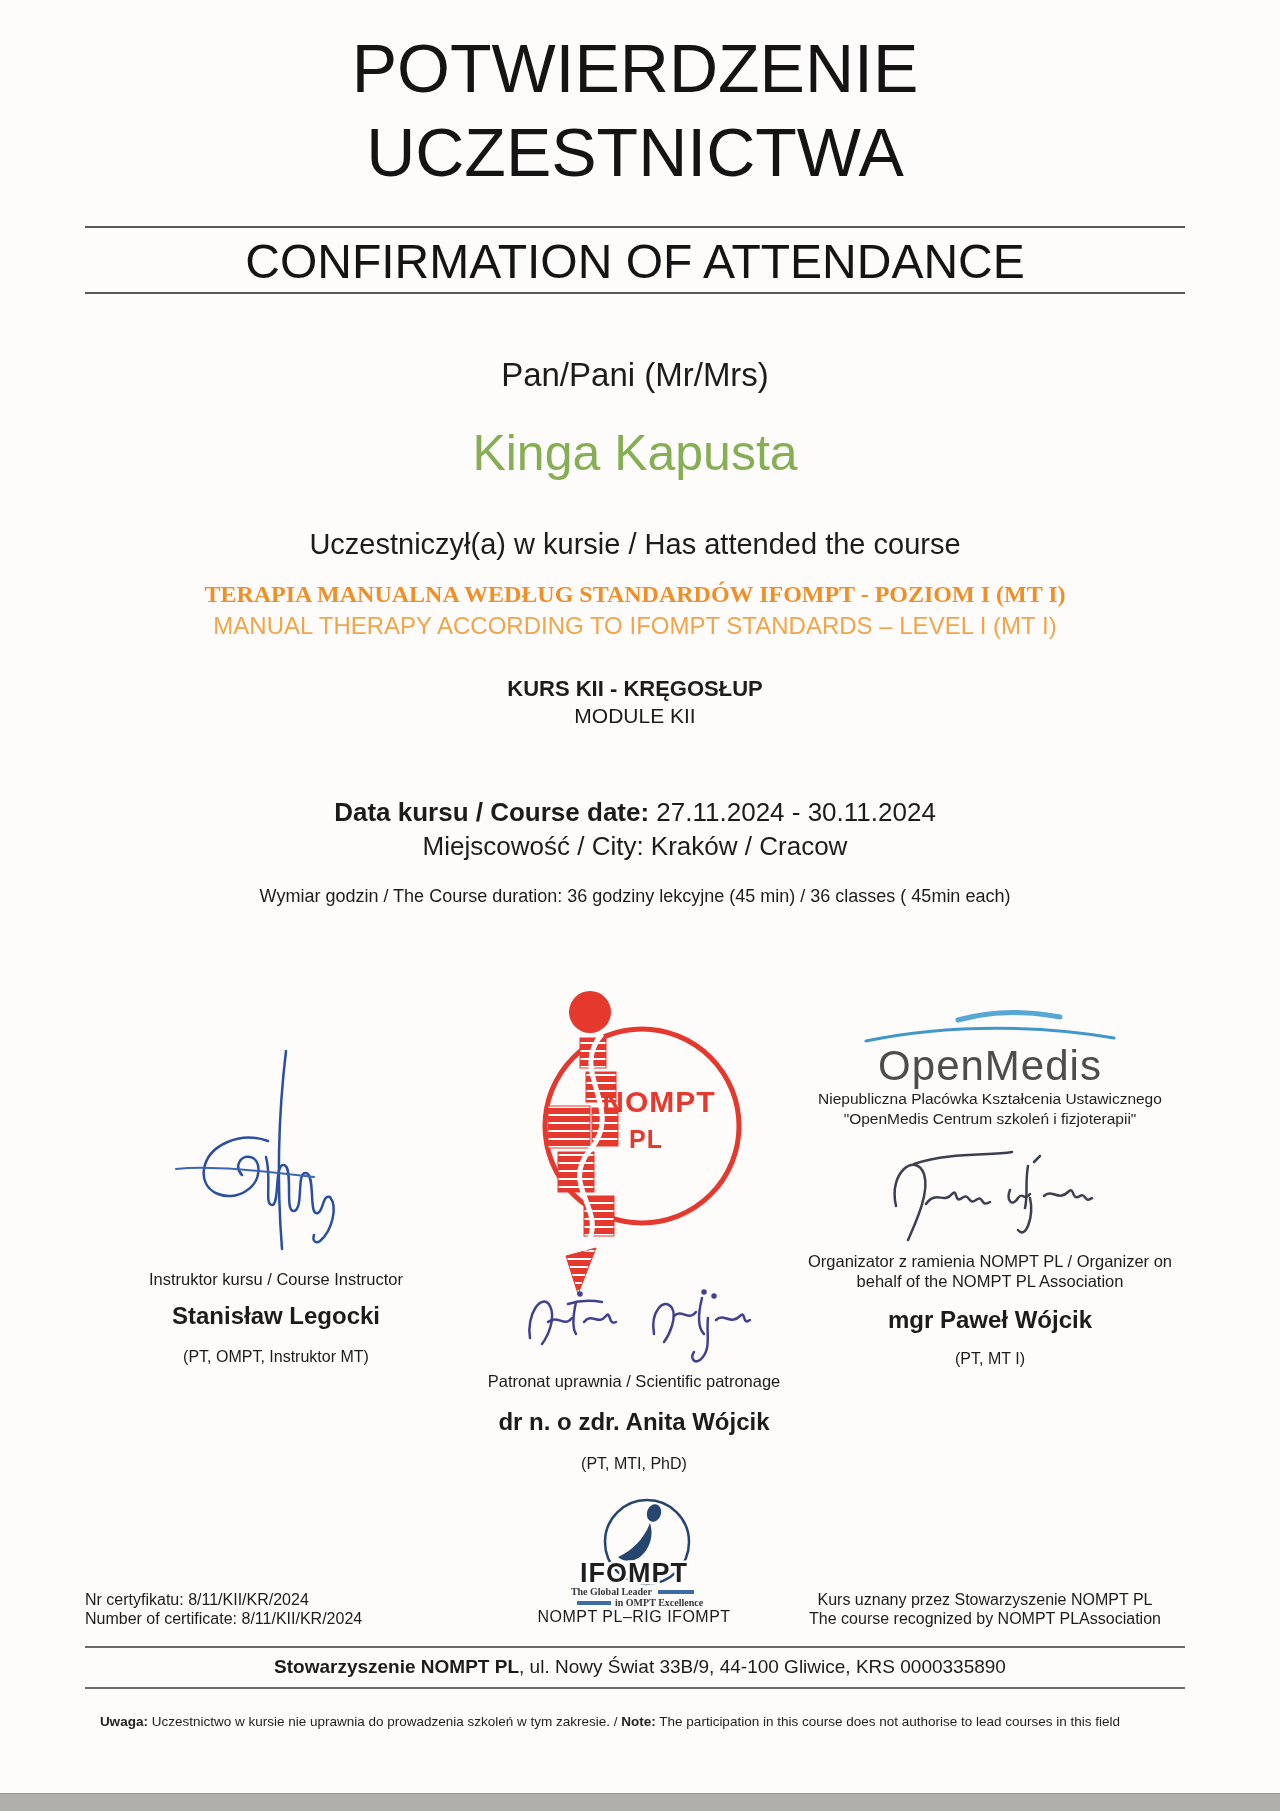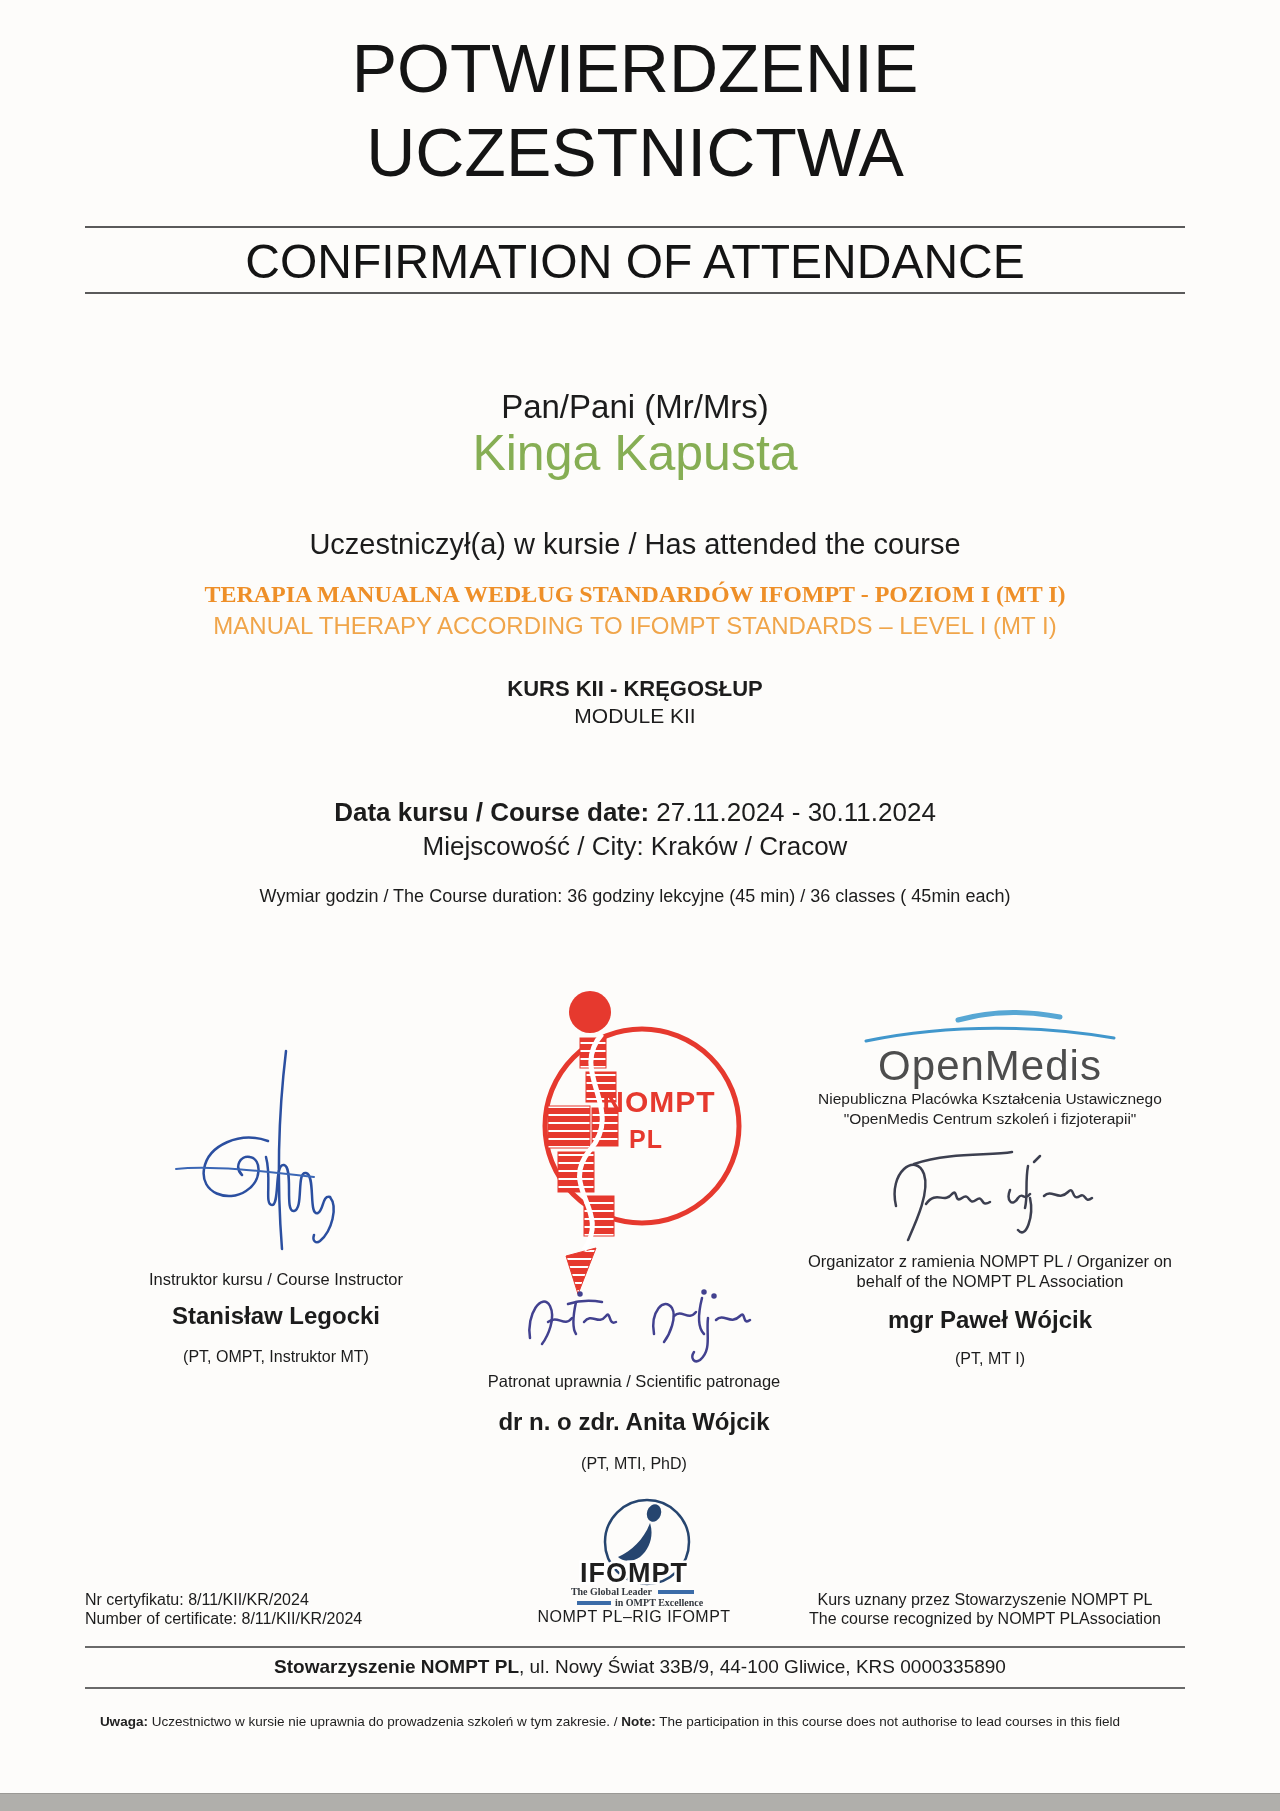--- a/index.html
+++ b/index.html
@@ -10,21 +10,21 @@
   }
   .abs{position:absolute;}
   .ctr{text-align:center;}
   .col-main{left:85px;width:1100px;}
   .col-left{left:76px;width:400px;}
   .col-mid{left:434px;width:400px;}
   .col-right{left:760px;width:460px;}
   .rule{height:2px;background:#5a5a5a;}
   .title-pl{top:26px;font-size:68px;line-height:84px;font-weight:400;color:#141414;}
   .title-en{top:234px;font-size:48px;line-height:56px;font-weight:400;color:#141414;}
-  .salutation{top:356px;font-size:33px;margin-top:32px;}
+  .salutation{top:356px;font-size:33px;}
   .participant{top:424px;font-size:50px;color:#86ae54;}
   .attended{top:528px;font-size:29px;}
   .course-pl{top:581px;font-size:24px;font-weight:bold;color:#ee8f28;font-family:Liberation Serif, serif;}
   .course-en{top:612px;font-size:24px;color:#f0a54a;}
   .module-pl{top:676px;font-size:22px;font-weight:bold;}
   .module-en{top:704px;font-size:21px;}
   .dateline{top:797px;font-size:26px;}
   .cityline{top:831px;font-size:26px;text-align:center;}
   .duration{top:886px;font-size:18px;}
   .om-brand{top:1042px;font-size:42px;color:#4d4d4d;letter-spacing:1px;}

